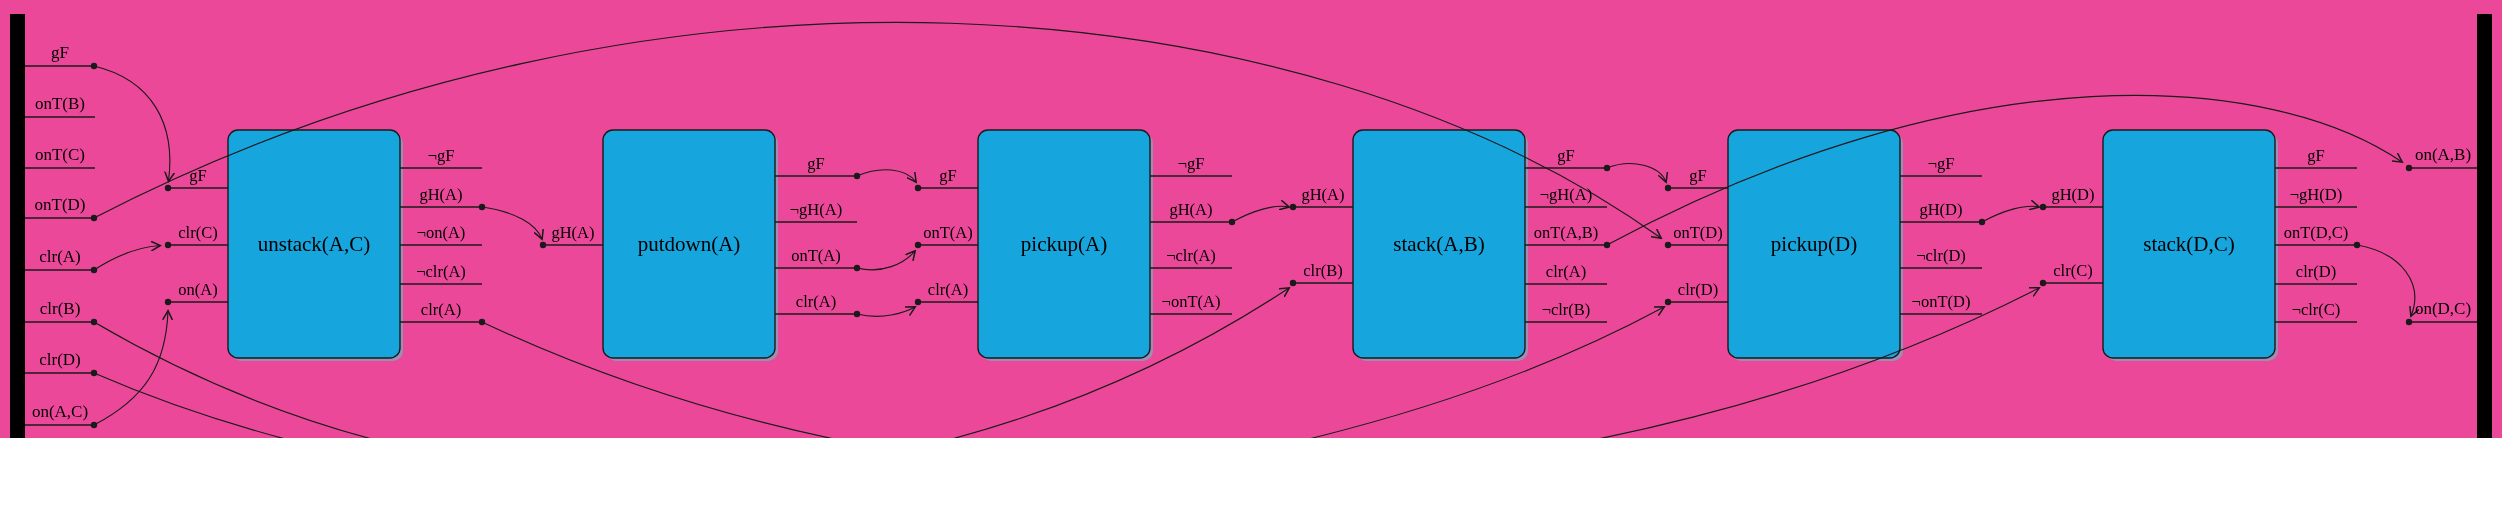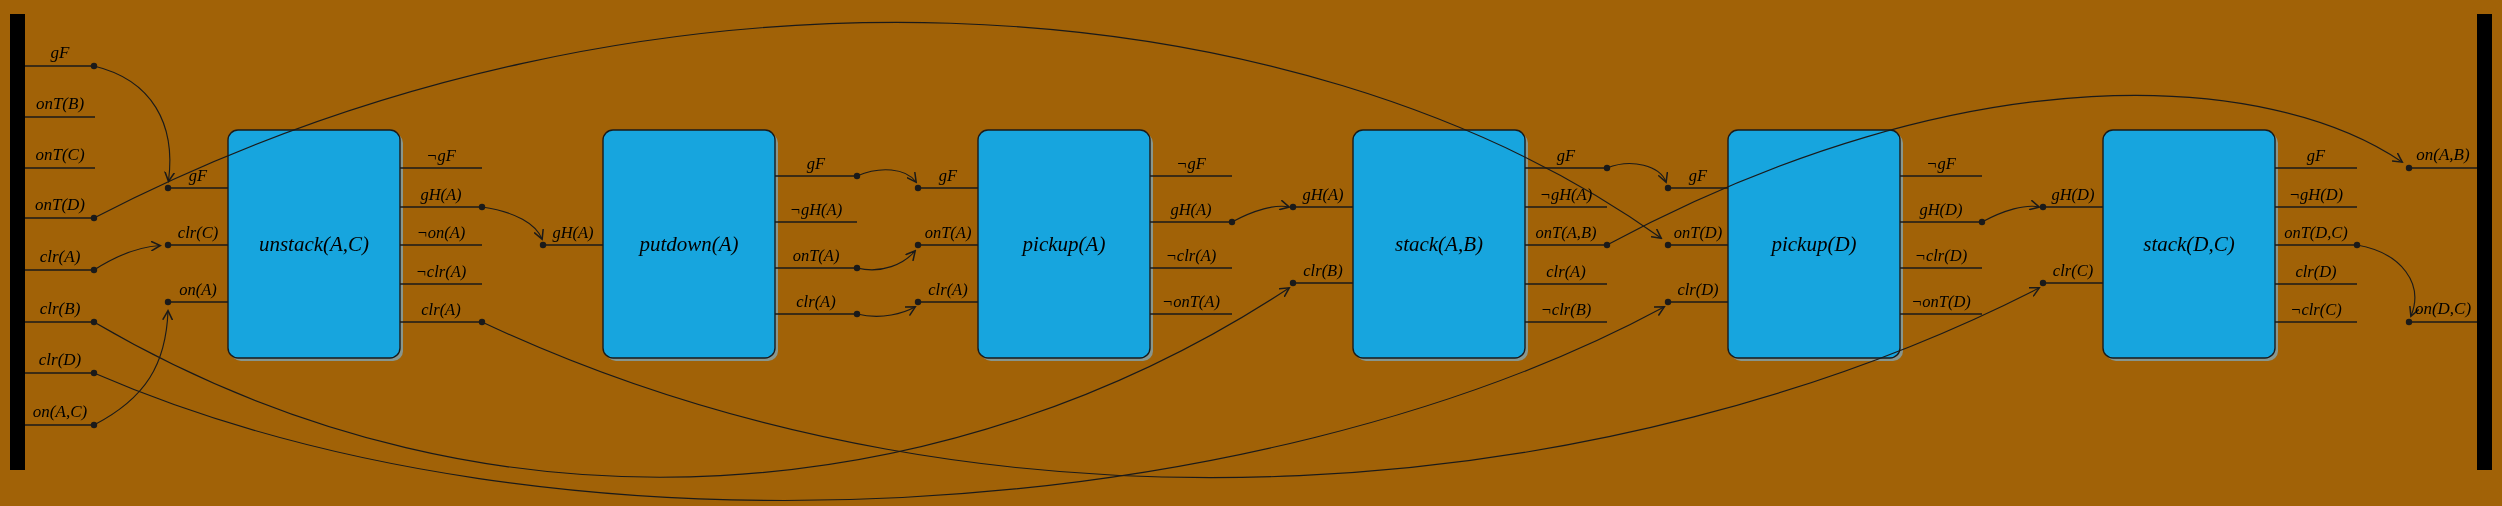--- a/index.html
+++ b/index.html
@@ -1,16 +1,16 @@
 <!DOCTYPE html>
 <html><head>
 <meta charset="utf-8">
 <style>
   html,body{margin:0;padding:0;background:#ffffff;}
-  .stage{position:relative;width:2502px;height:506px;background:#a16207;overflow:hidden;font-style:italic;}
+  .stage{position:relative;width:2502px;height:438px;background:#ec4899;overflow:hidden;}
   svg{display:block;}
   text{font-family:"Liberation Serif","DejaVu Serif",serif;fill:#000;}
   .fact-label{font-size:17px;}
   .port-label{font-size:16.5px;}
   .action-title{font-size:21px;}
 </style>
 </head>
 <body>
 
 <div class="stage">

